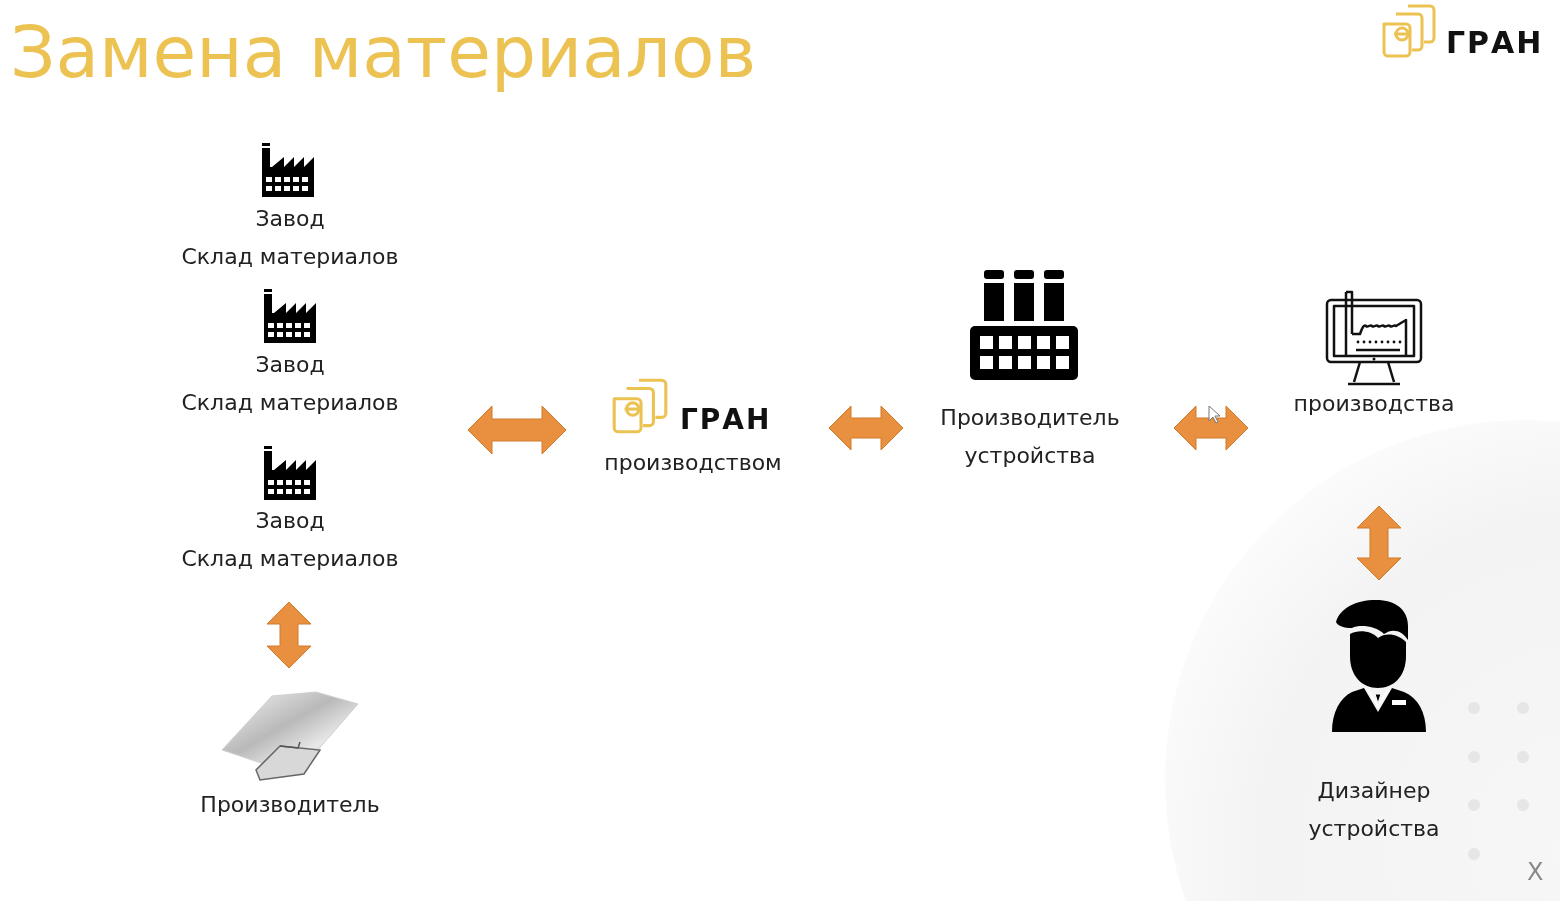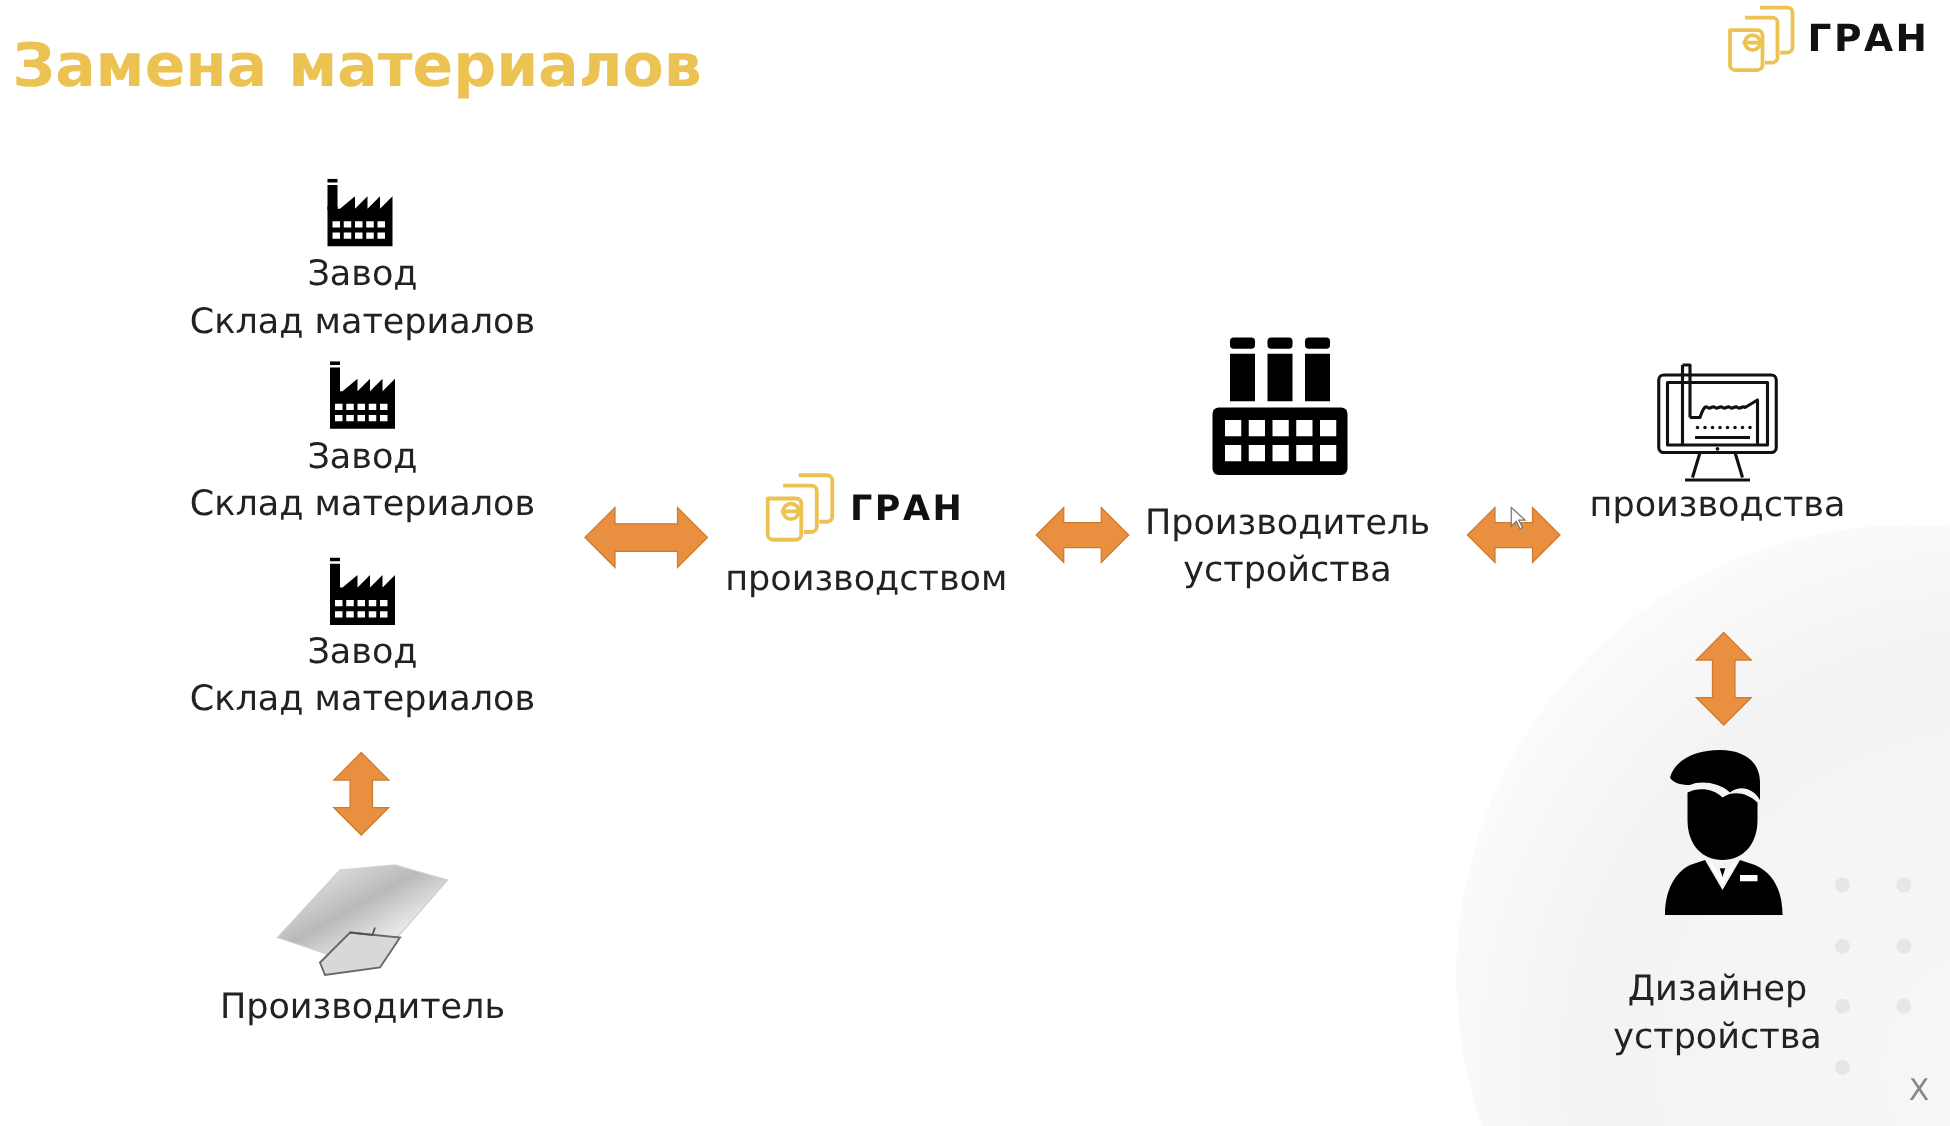--- a/index.html
+++ b/index.html
@@ -9,32 +9,32 @@
     font-family:"DejaVu Sans", sans-serif;
   }
   .bg-blob {
     position:absolute; left:1165px; top:420px; width:720px; height:720px;
     border-radius:50%;
     background:radial-gradient(circle at 60% 60%, #f7f7f7 0%, #f3f3f3 55%, #fbfbfb 75%, #ffffff 85%);
   }
   .title {
     position:absolute; left:10px; top:8px;
     font-family:"DejaVu Sans", sans-serif;
-    font-size:48px; font-weight:700; letter-spacing:0px;
+    font-size:71px; font-weight:400; letter-spacing:0px;
     color:#ecc252; line-height:90px;
   }
-  .logo { position:absolute; display:flex; align-items:center; }
+  .logo { position:absolute; display:flex; align-items:flex-end; }
   .logo .brand {
     font-family:"DejaVu Sans", sans-serif; font-weight:700; color:#111;
     letter-spacing:2px;
   }
   .node { position:absolute; text-align:center; }
   .label {
     position:absolute; text-align:center; color:#222;
-    font-family:"DejaVu Sans", sans-serif; font-size:28px; line-height:38px;
+    font-family:"DejaVu Sans", sans-serif; font-size:22px; line-height:38px;
     white-space:nowrap;
   }
   .arrow { position:absolute; }
   .dot { position:absolute; width:12px; height:12px; border-radius:50%; background:#e6e6e6; }
   .close-x {
     position:absolute; left:1527px; top:858px; font-size:24px; color:#888;
     font-family:"DejaVu Sans", sans-serif; cursor:pointer;
   }
   .cursor { position:absolute; left:1208px; top:405px; }
 </style>

